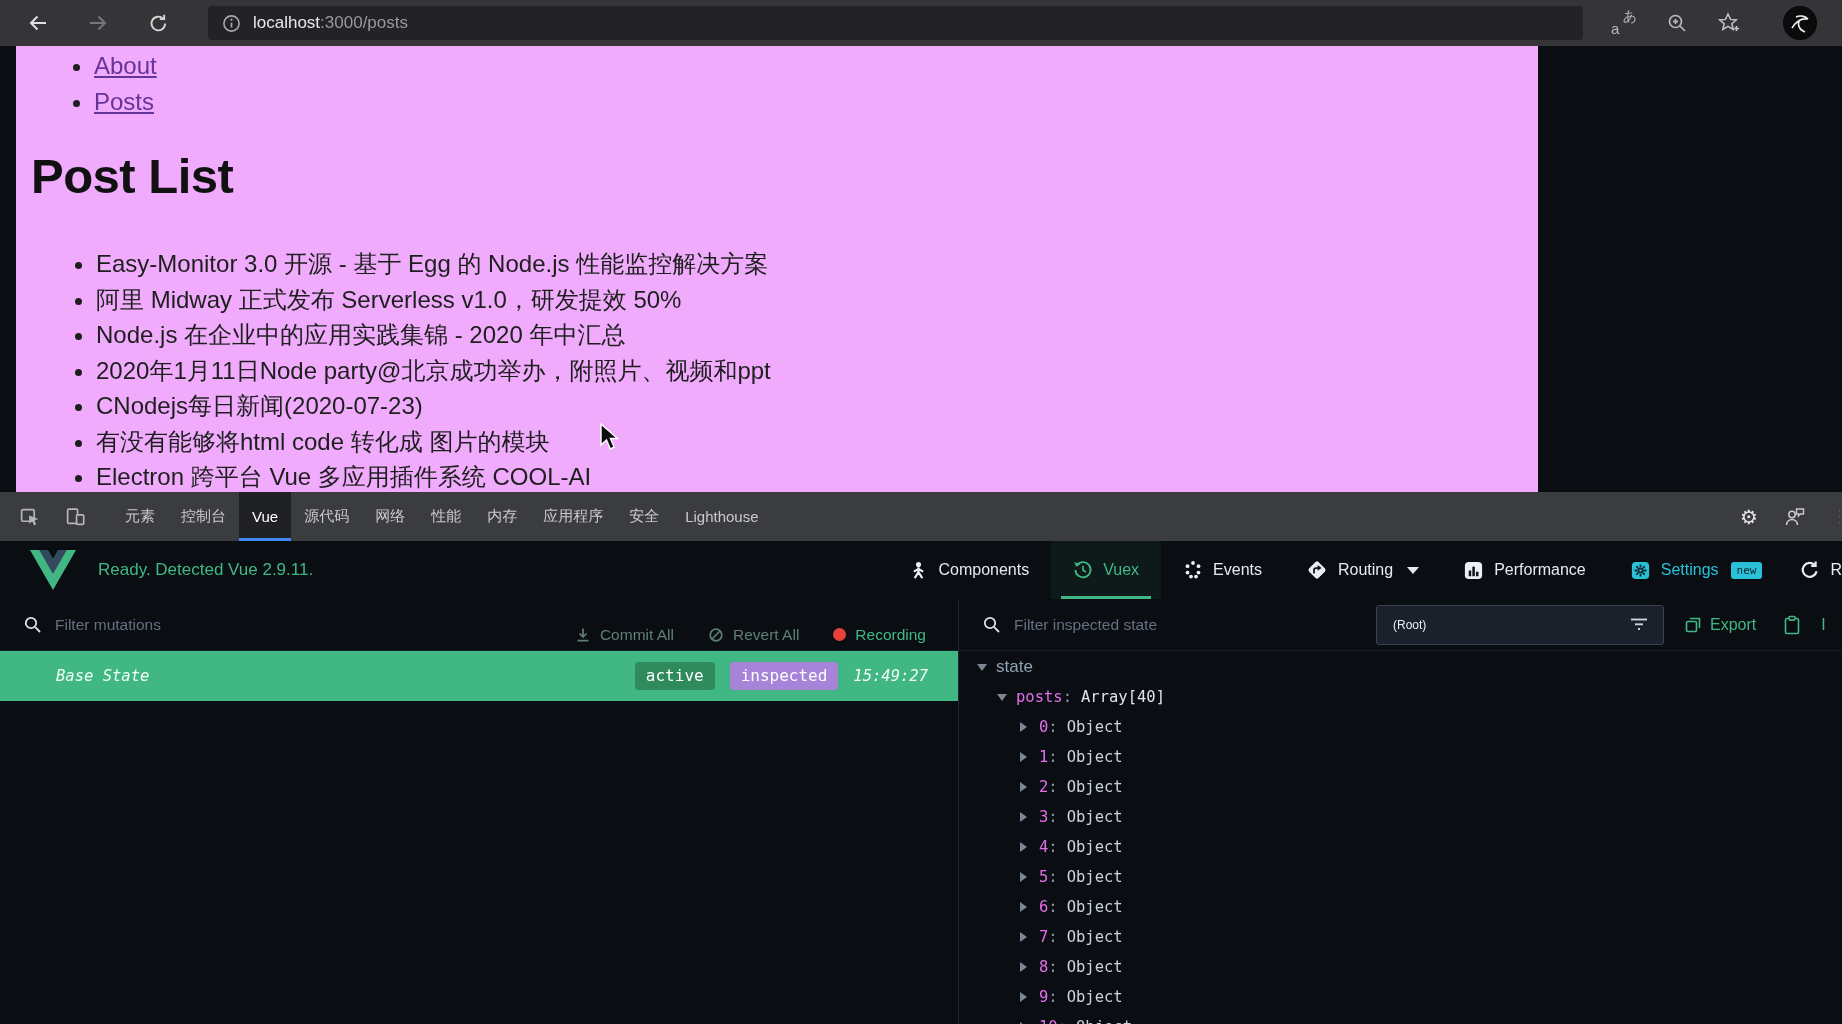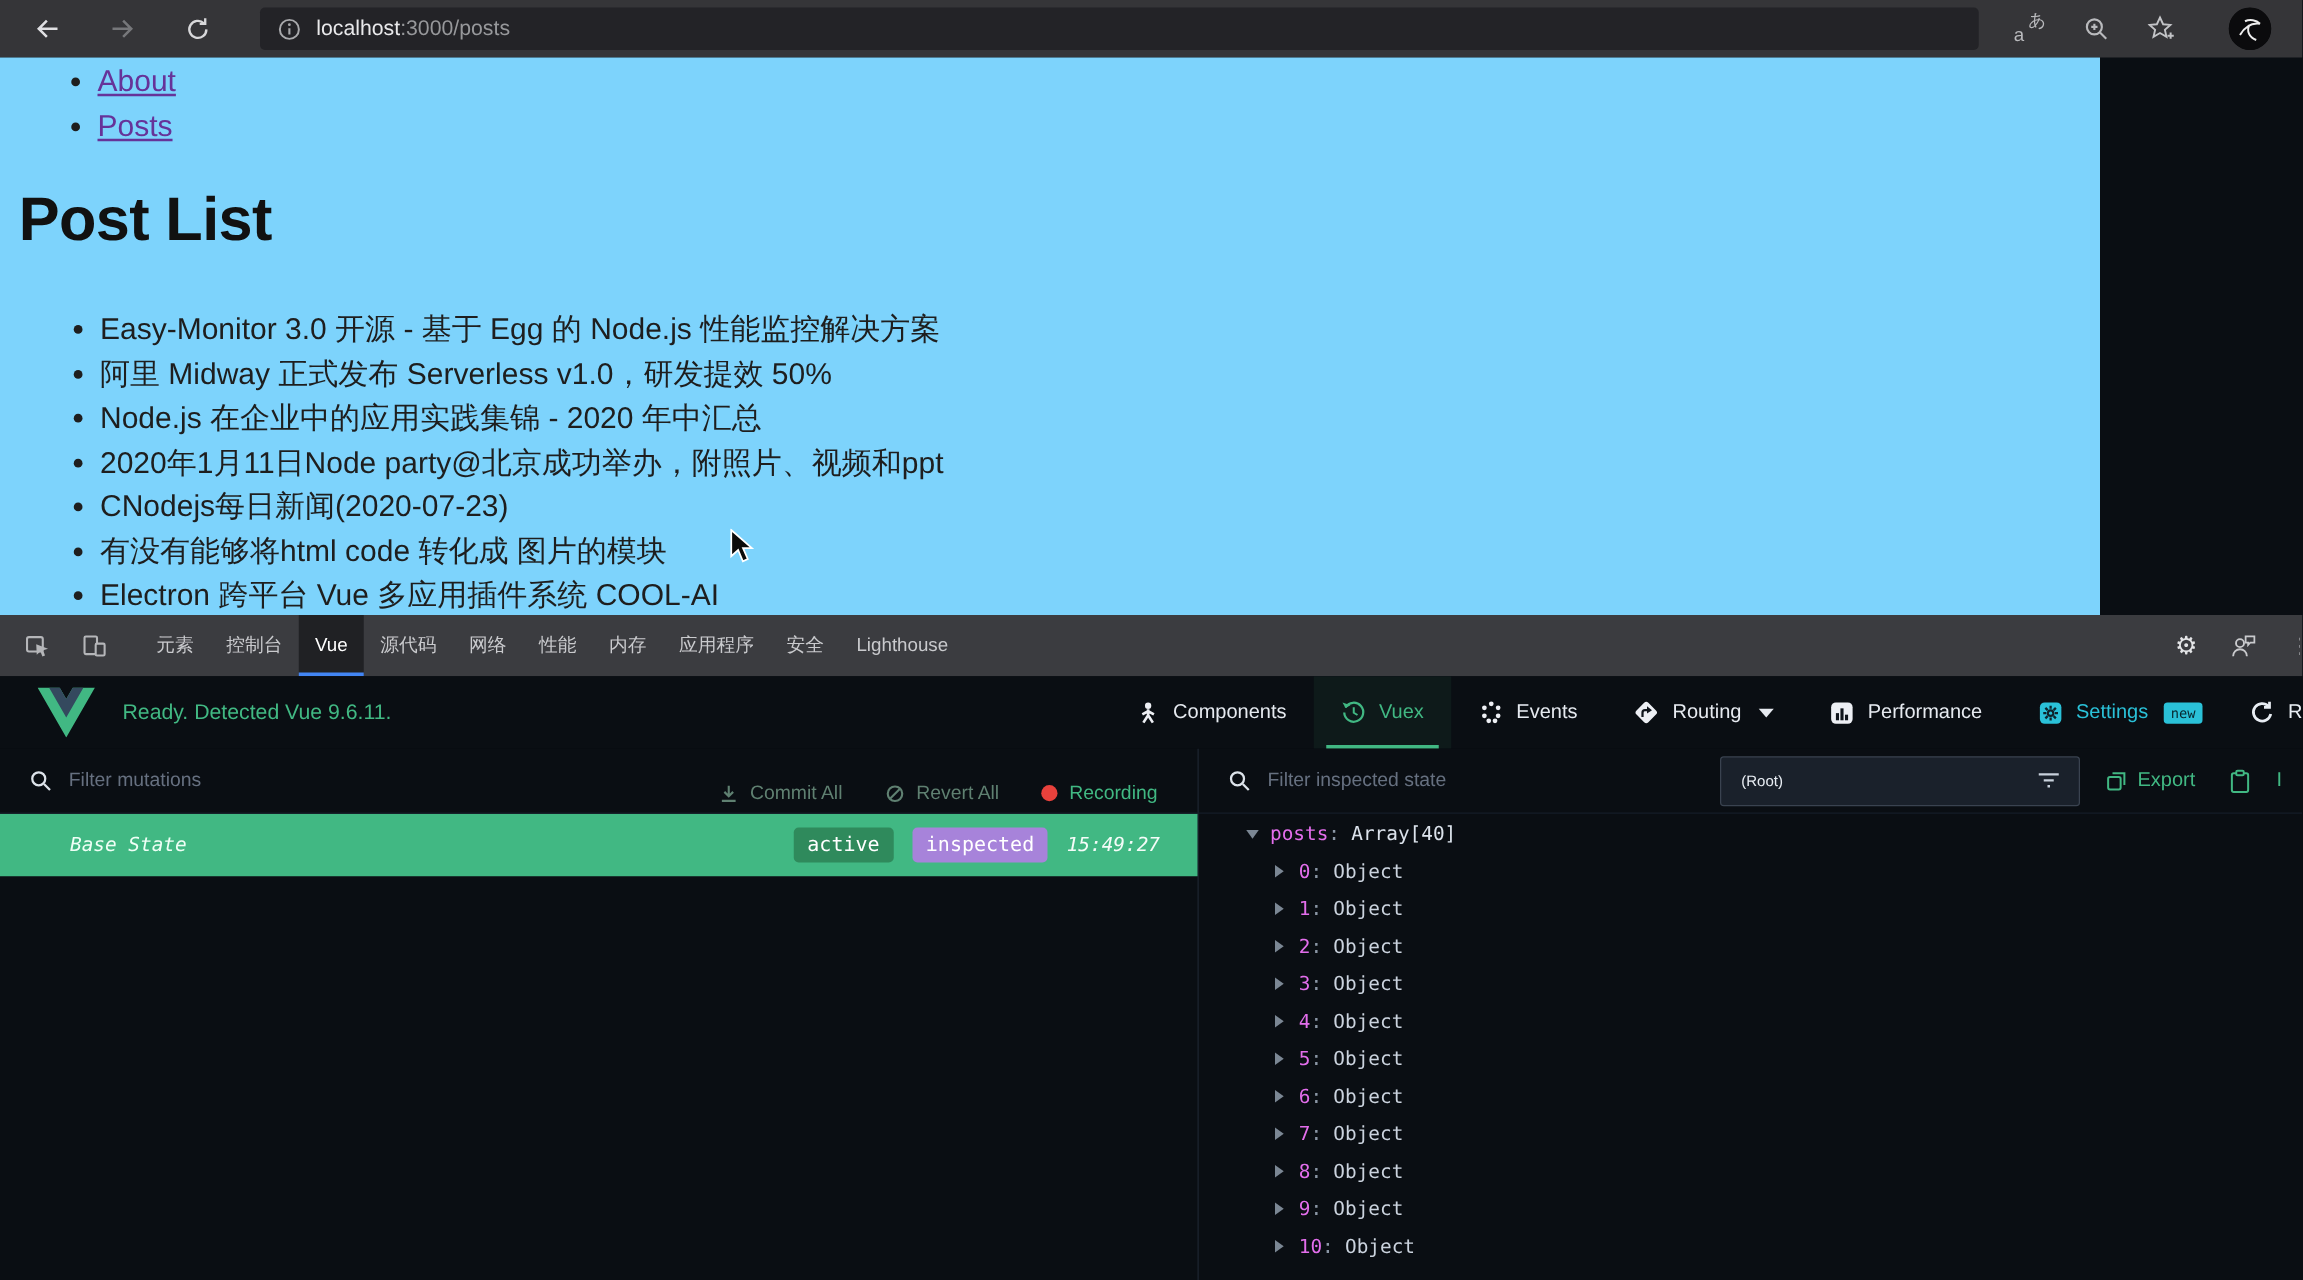--- a/index.html
+++ b/index.html
@@ -15,21 +15,21 @@
   .tb-btn{display:flex;align-items:center;justify-content:center;width:24px;height:24px;flex:0 0 auto;}
   .url-bar{margin-left:38px;width:1375px;height:34px;background:#232327;border-radius:4px;display:flex;align-items:center;padding:0 14px;flex:0 0 auto;}
   .url-text{margin-left:12px;font-size:17px;color:#E9E9EB;white-space:nowrap;}
   .url-text .path{color:#97989B;}
   .tr-icon{position:relative;width:26px;height:24px;flex:0 0 auto;}
   .tr-icon::before{content:"あ";position:absolute;top:-3px;right:0;font-size:14px;color:#B9BABD;}
   .tr-icon::after{content:"a";position:absolute;bottom:-2px;left:0;font-size:15px;color:#B9BABD;}
   .avatar{width:34px;height:34px;border-radius:50%;background:#0B0B0D;margin-left:42px;display:flex;align-items:center;justify-content:center;overflow:hidden;flex:0 0 auto;}
 
   
-  #page{position:absolute;top:46px;left:0;width:1680px;height:446px;background:#7dd3fc;color:#1E1E1E;overflow:hidden;}
+  #page{position:absolute;top:46px;left:16px;width:1522px;height:446px;background:#f0abfc;color:#1E1E1E;overflow:hidden;}
   #page a{color:var(--link);text-decoration:underline;}
   .nav-list{position:absolute;top:2px;left:0;padding-left:78px;font-size:24px;line-height:36px;list-style:disc;}
   #page h1{position:absolute;top:100px;left:15px;font-size:49px;line-height:60px;font-weight:800;color:#111;letter-spacing:-.5px;}
   .post-list{position:absolute;top:200px;left:0;padding-left:80px;font-size:24px;line-height:35.5px;list-style:disc;white-space:nowrap;}
   #cursor{position:absolute;left:583px;top:377px;z-index:5;}
 
   
   #devtools-tabbar{position:absolute;top:492px;left:0;width:1842px;height:49px;background:#3B3C40;display:flex;align-items:stretch;color:#C9CACD;font-size:15px;overflow:hidden;}
   .dtb-icon{width:46px;display:flex;align-items:center;justify-content:center;flex:0 0 auto;}
   .dt-strip{display:flex;align-items:stretch;margin-left:14px;}
@@ -204,21 +204,21 @@
   </div>
 </div>
 
 <div id="vue-header">
   <span class="vue-logo">
     <svg width="46" height="40" viewBox="0 0 261.76 226.69">
         <path d="M161.096.001l-30.224 52.35L100.647.002H-.005L130.872 226.69 261.749 0z" fill="#41B883"></path>
         <path d="M161.096.001l-30.224 52.35L100.647.002H52.346l78.526 136.01L209.398.001z" fill="#34495E"></path>
       </svg>
   </span>
-  <span class="vue-status">Ready. Detected Vue 9.6.11.</span>
+  <span class="vue-status">Ready. Detected Vue 2.9.11.</span>
   <div class="vue-tabs">
       <div class="vue-tab">
         <span class="vt-icon" style="display:flex">
           <svg width="19" height="19" viewBox="0 0 18 18" fill="none" stroke="#EDEFF4" stroke-width="2">
             <circle cx="9" cy="3.4" r="2.4" fill="#EDEFF4" stroke="none"></circle>
             <path d="M9 6v4.6M9 7.6L4.6 10M9 7.6l4.4 2.4M9 10.6l-3.6 5.6M9 10.6l3.6 5.6"></path>
           </svg>
         </span>
         <span class="vt-label">Components</span>
       </div>
@@ -372,20 +372,24 @@
         <span style="display:flex">
           <svg width="18" height="20" viewBox="0 0 18 20" fill="none" stroke="currentColor" stroke-width="1.6">
               <rect x="2.5" y="3.5" width="13" height="15" rx="1.5"></rect>
               <rect x="6" y="1.5" width="6" height="3.6" rx="1" fill="#0A0E13"></rect>
             </svg>
         </span>
         <span style="margin-left:12px">I</span>
       </span>
     </div>
     <div id="state-tree">
+      <div class="tree-row lvl0">
+        <span class="tri-down"></span>
+        <span class="state-label">state</span>
+      </div>
       <div class="tree-row lvl1">
         <span class="tri-down"></span>
         <span class="tkey">posts</span>
           <span class="tcolon">:</span>
           <span class="tval bright">Array[40]</span>
       </div>
       <div>
           <div class="tree-row lvl2">
             <span class="tri-right"></span>
             <span class="tkey">0</span>

